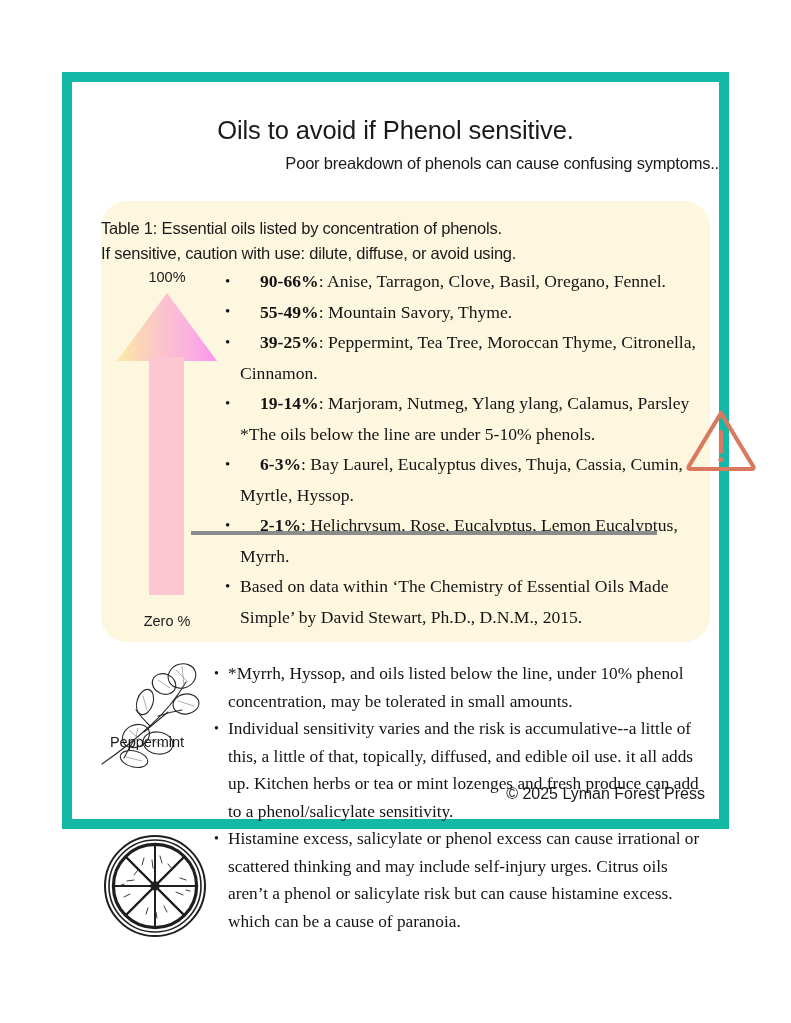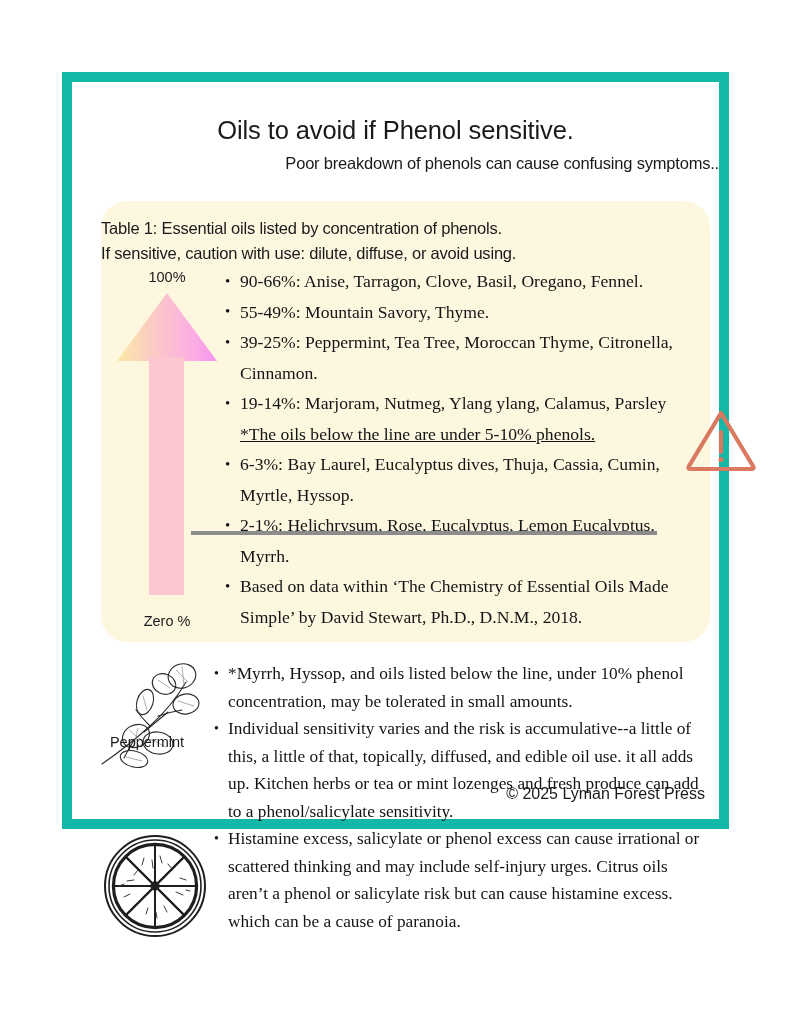--- a/index.html
+++ b/index.html
@@ -132,30 +132,29 @@
     margin: 0;
   }
   .oil-item .bullet {
     position: absolute;
     left: 2px;
     top: -0.5px;
     font-size: 15px;
     line-height: 30.5px;
     color: #141414;
   }
-  .oil-item b { font-weight: normal; }
+  .oil-item b { font-weight: bold; margin-left: 20px; }
 
   .divider-note {
     position: relative;
     padding-left: 17px;
     font-family: "Liberation Serif", serif;
     font-size: 17.6px;
     line-height: 30.5px;
     color: #141414;
-    text-decoration: underline;
   }
   #rule-line {
     position: absolute;
     left: 90px;
     top: 330px;
     width: 466px;
     height: 4px;
     background: #8c8c8c;
   }
 
@@ -288,21 +287,21 @@
           <b>6-3%</b><span>: </span><span>Bay Laurel, Eucalyptus dives, Thuja, Cassia, Cumin, Myrtle, Hyssop.</span>
         </div>
 
         <div class="oil-item">
           <span class="bullet">•</span>
           <b>2-1%</b><span>: </span><span>Helichrysum, Rose, Eucalyptus, Lemon Eucalyptus, Myrrh.</span>
         </div>
 
         <div class="oil-item">
           <span class="bullet">•</span>
-          <span>Based on data within ‘The Chemistry of Essential Oils Made Simple’ by David Stewart, Ph.D., D.N.M., 2018.</span>
+          <span>Based on data within ‘The Chemistry of Essential Oils Made Simple’ by David Stewart, Ph.D., D.N.M., 2015.</span>
         </div>
 
       </div>
 
       <div id="rule-line"></div>
 
     </div>
 
     <div id="eucalyptus-art">
       <svg viewBox="0 0 108 115" width="108" height="115" aria-hidden="true">

